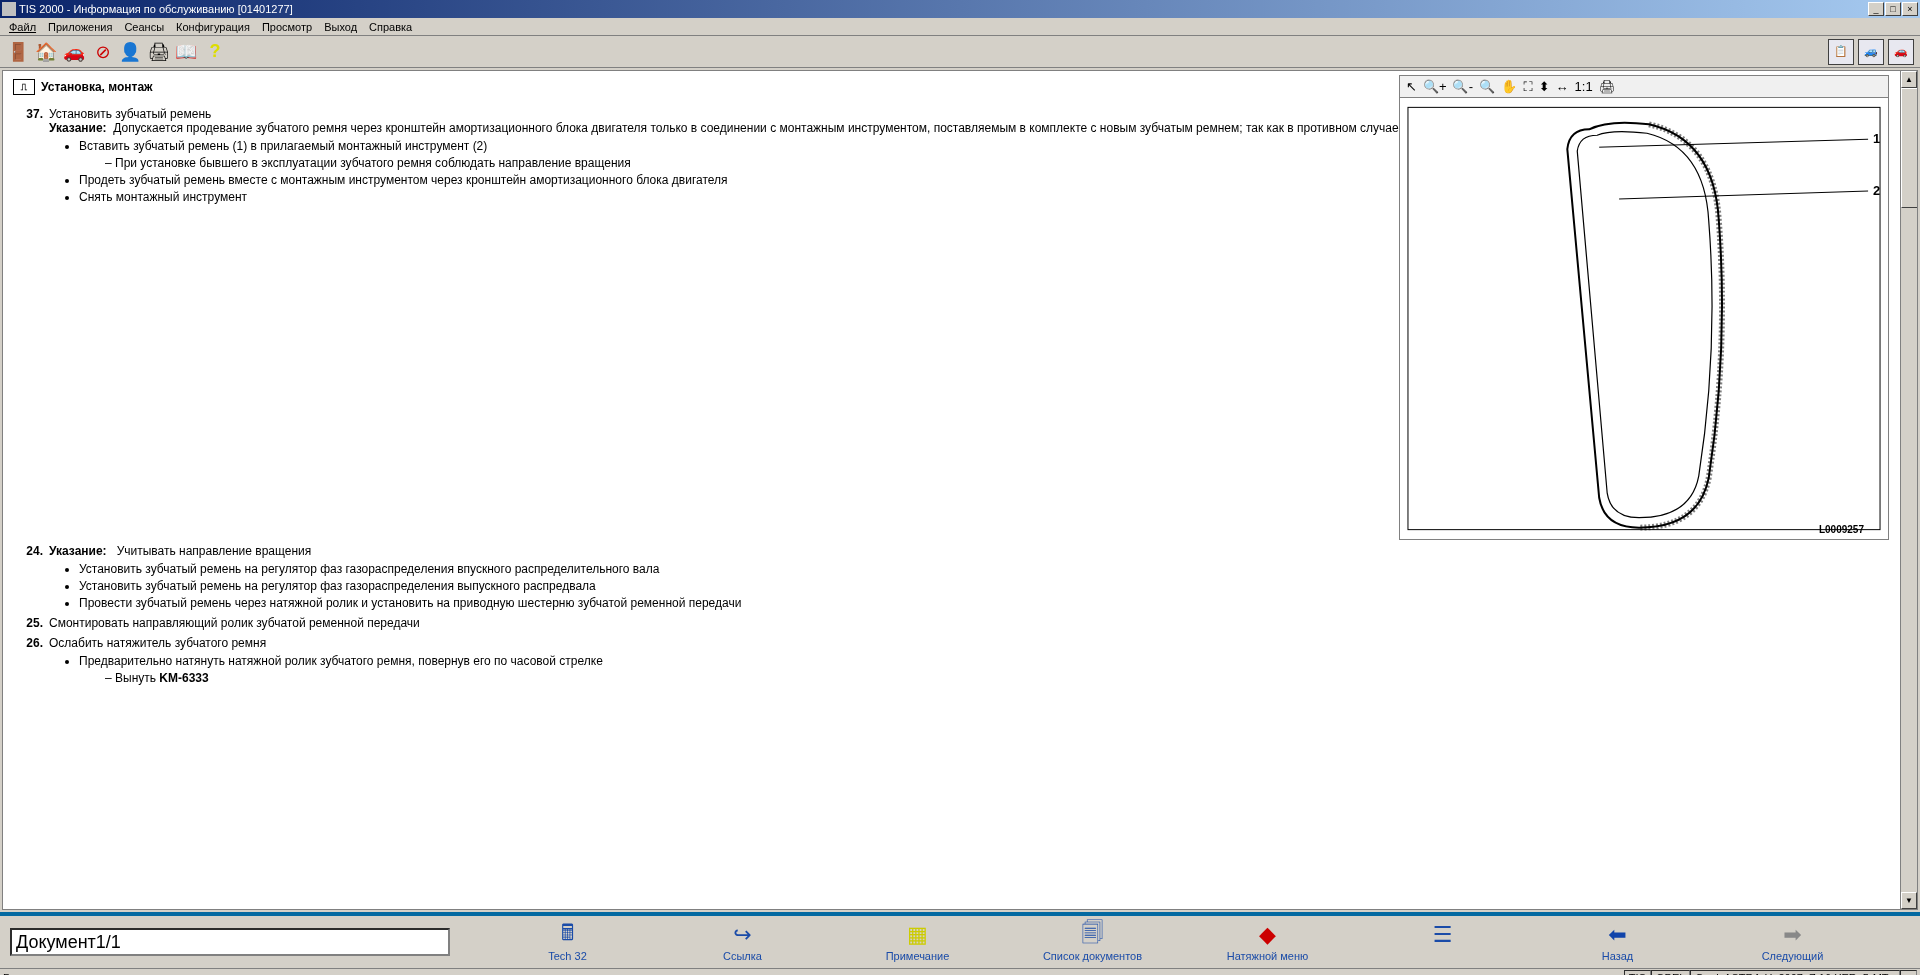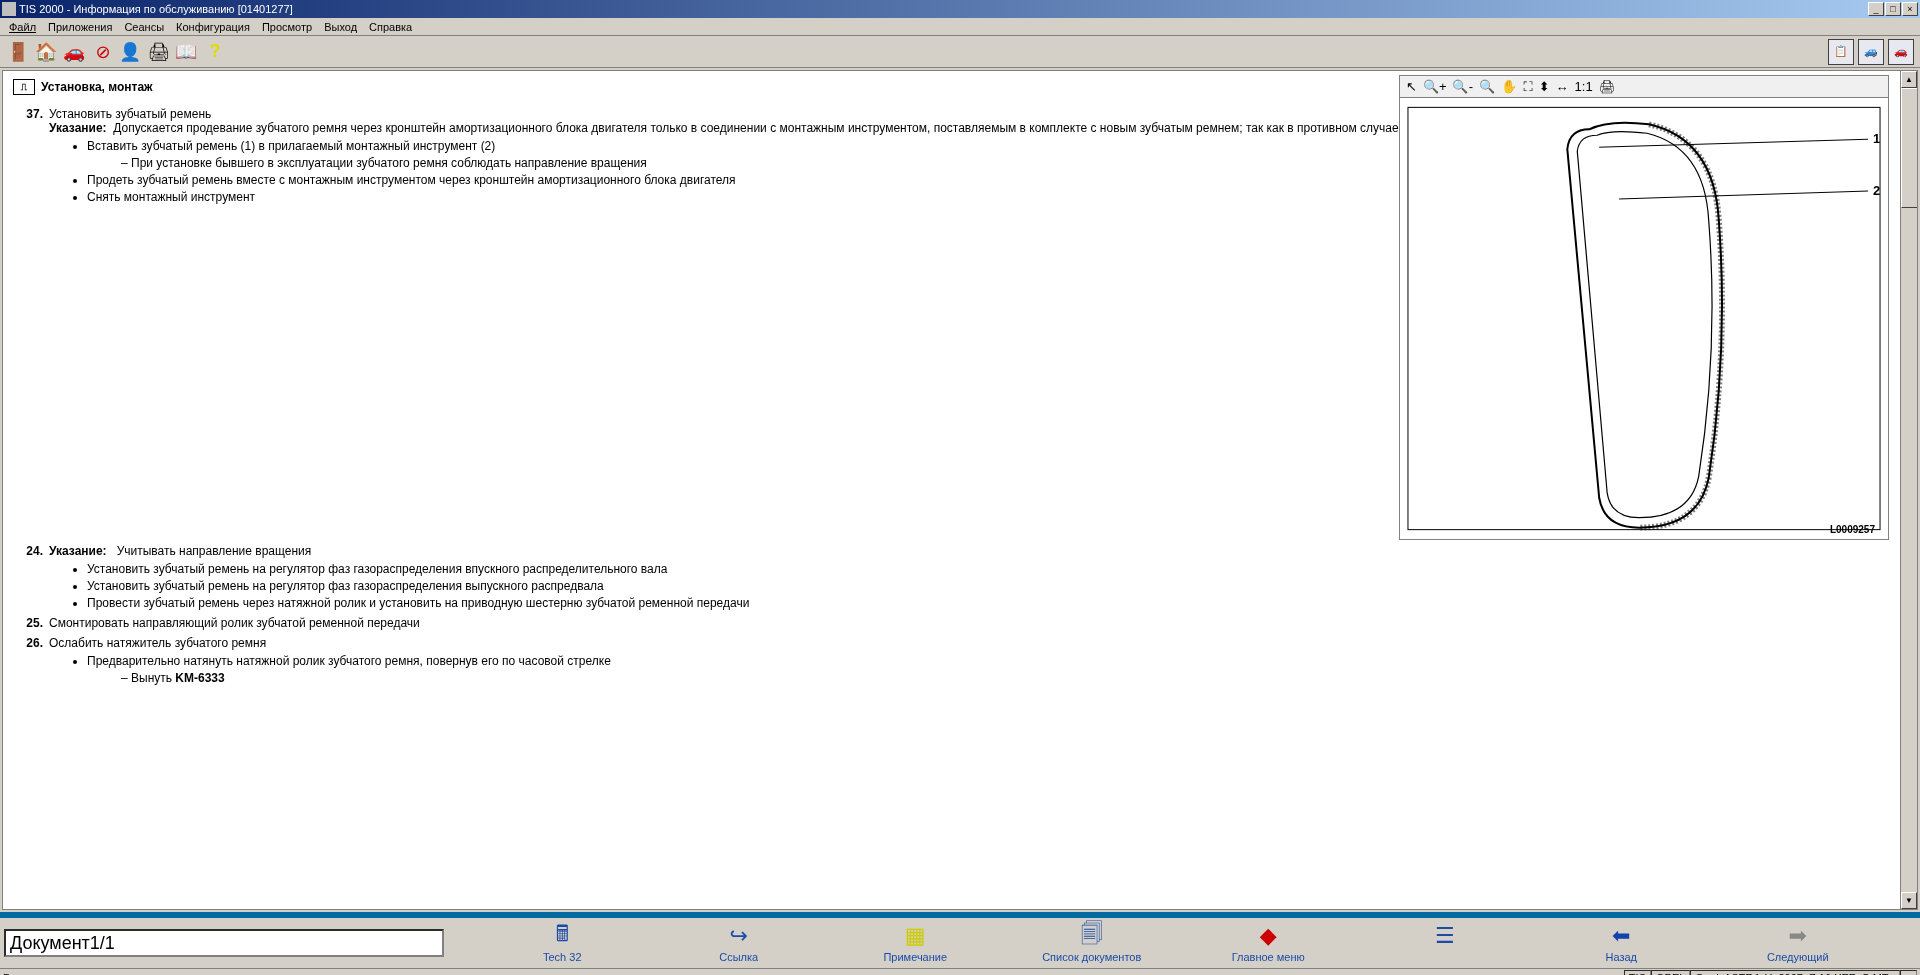--- a/index.html
+++ b/index.html
@@ -17,31 +17,31 @@
 .content-wrap { position:relative; height:840px; background:#fff; border:1px solid #808080; margin:2px; overflow:hidden }
 .content-inner { height:100%; overflow:hidden; padding:8px 0 0 10px; position:relative }
 .section-head { display:flex; align-items:center; font-weight:700; font-size:12px; padding-bottom:6px }
 .section-ic { width:22px; height:16px; border:1px solid #000; margin-right:6px; display:flex; align-items:center; justify-content:center; font-size:9px }
 .step { display:flex; font-size:12px; margin:6px 0 2px 10px }
 .step-num { width:26px; text-align:right; font-weight:700; padding-right:6px }
 .step-body { flex:1 }
 .note { color:#000000; font-weight:700 }
 .note-text { color:#000; font-weight:400 }
 ul.b1 { list-style:disc; margin:4px 0 4px 58px; font-size:12px }
-ul.b1 li { margin:3px 16px }
+ul.b1 li { margin:3px 8px }
 ul.b2 { list-style:none; margin:2px 0 2px 18px }
 ul.b2 li:before { content:"– "; }
 .diagram-box { position:absolute; top:4px; right:28px; width:490px; height:465px; border:1px solid #808080; background:#fff }
 .dtools { height:22px; border-bottom:1px solid #808080; display:flex; align-items:center; gap:6px; padding:0 6px; font-size:13px; background:#f0f0f0 }
 .diagram-svg { width:100%; height:calc(100% - 22px) }
-.diag-id { position:absolute; bottom:4px; right:13px; font-size:10px; font-weight:700 }
+.diag-id { position:absolute; bottom:4px; right:24px; font-size:10px; font-weight:700 }
 .scroll-v { position:absolute; top:0; right:0; width:17px; height:100%; background:#d4d0c8; border-left:1px solid #808080 }
 .scroll-btn { height:17px; background:#d4d0c8; border:1px solid #fff; border-right-color:#404040; border-bottom-color:#404040; font-size:8px; text-align:center; line-height:15px }
 .scroll-thumb { position:absolute; top:17px; left:0; width:17px; height:120px; background:#d4d0c8; border:1px solid #fff; border-right-color:#404040; border-bottom-color:#404040 }
-.bottom-bar { height:56px; background:#d4d0c8; display:flex; align-items:center; padding:2px 4px; border-top:6px solid #0369a1 }
+.bottom-bar { height:56px; background:#d4d0c8; display:flex; align-items:center; padding:2px 10px; border-top:4px solid #0369a1 }
 .doc-field { width:440px; height:28px; border:2px inset #808080; background:#fff; font-size:18px; padding:0 4px; display:flex; align-items:center; color:#000 }
 .bbtns { flex:1; display:flex; justify-content:space-around; padding:0 30px }
 .bbtn { display:flex; flex-direction:column; align-items:center; font-size:11px; color:#1a4ba8; gap:2px; width:120px }
 .bbtn-ic { width:30px; height:26px; font-size:22px; display:flex; align-items:center; justify-content:center }
 .statusbar { height:18px; background:#d4d0c8; border-top:1px solid #808080; display:flex; align-items:center; padding:0 3px; font-size:11px }
 .status-right { margin-left:auto; display:flex; gap:0 }
 .status-cell { border:1px inset #808080; padding:0 4px; height:16px; line-height:14px }
 </style>
 </head>
 <body>
@@ -193,21 +193,21 @@
     <div class="bbtn">
         <div class="bbtn-ic" style="color:#cc0">▦</div>
         <span>Примечание</span>
       </div>
     <div class="bbtn">
         <div class="bbtn-ic">🗐</div>
         <span>Список документов</span>
       </div>
     <div class="bbtn">
         <div class="bbtn-ic" style="color:#c00">◆</div>
-        <span>Главное меню</span>
+        <span>Натяжной меню</span>
       </div>
     <div class="bbtn">
         <div class="bbtn-ic">☰</div>
         <span style="visibility:hidden">x</span>
       </div>
     <div class="bbtn">
         <div class="bbtn-ic" style="color:#14a">⬅</div>
         <span>Назад</span>
       </div>
     <div class="bbtn">

